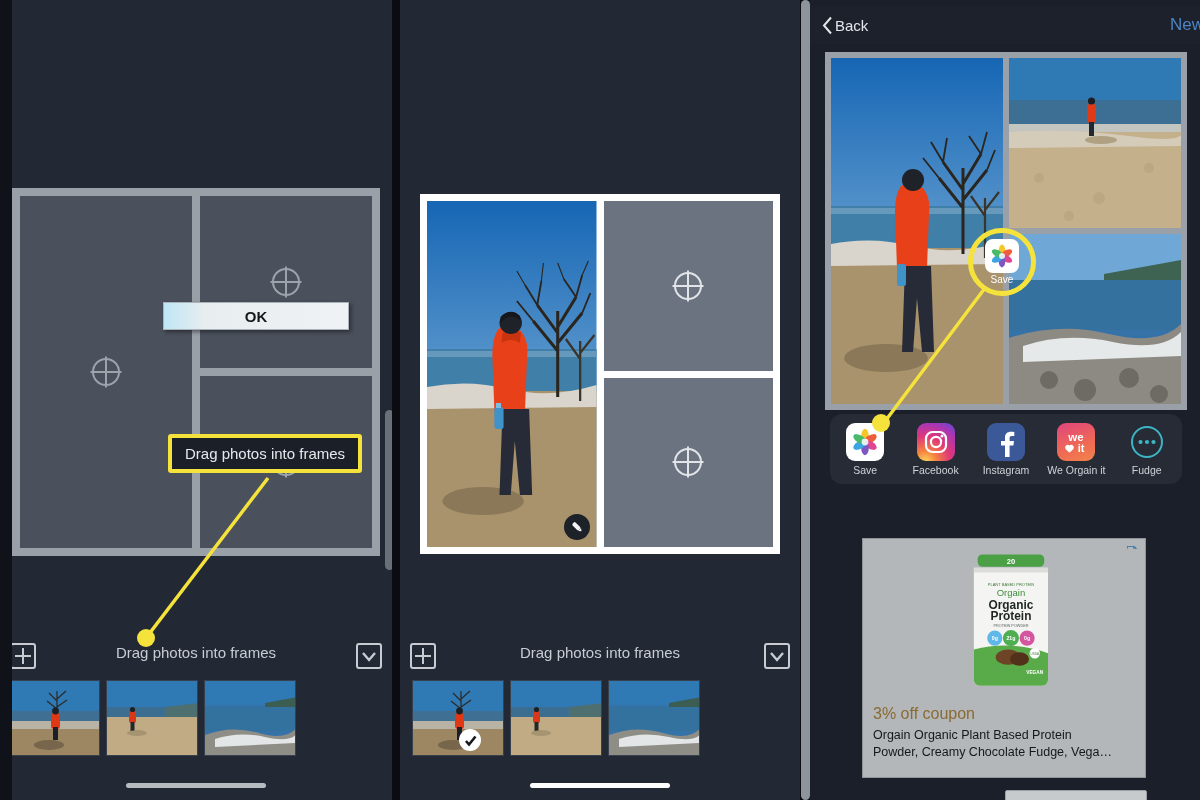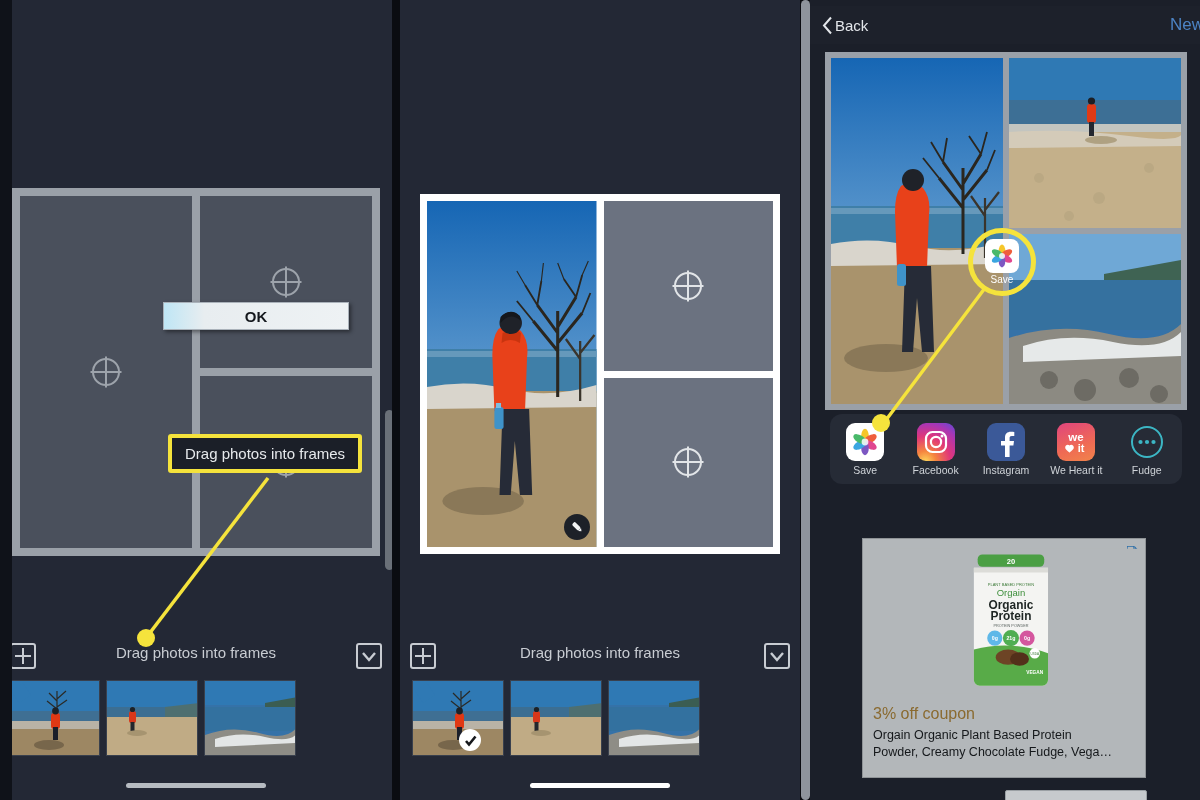--- a/index.html
+++ b/index.html
@@ -543,21 +543,21 @@
       </div>
 
       <div class="share-item">
         <div class="share-ico" style="background:linear-gradient(160deg,#e0457e 0%,#ef6a54 60%,#f1844b 100%);">
           <svg width="34" height="30" viewBox="0 0 34 30">
             <text x="17" y="14" font-family="Liberation Sans, sans-serif" font-size="11.5" font-weight="bold" fill="#fff" text-anchor="middle">we</text>
             <path d="M10.5 18.5 c-1.6 -1.7 -4.3 -0.4 -4.3 1.9 c0 2.3 4.3 5 4.3 5 s4.3 -2.7 4.3 -5 c0 -2.3 -2.7 -3.6 -4.3 -1.9 Z" fill="#fff"></path>
             <text x="22" y="25" font-family="Liberation Sans, sans-serif" font-size="11" font-weight="bold" fill="#fff" text-anchor="middle">it</text>
           </svg>
         </div>
-        <div class="share-label">We Heart it</div>
+        <div class="share-label">We Orgain it</div>
       </div>
 
       <div class="share-item">
         <div class="share-ico">
           <svg width="34" height="34" viewBox="0 0 34 34">
             <circle cx="17" cy="17" r="15" fill="none" stroke="#3cb6c4" stroke-width="2"></circle>
             <circle cx="10.5" cy="17" r="2.1" fill="#3cb6c4"></circle>
             <circle cx="17" cy="17" r="2.1" fill="#3cb6c4"></circle>
             <circle cx="23.5" cy="17" r="2.1" fill="#3cb6c4"></circle>
           </svg>

